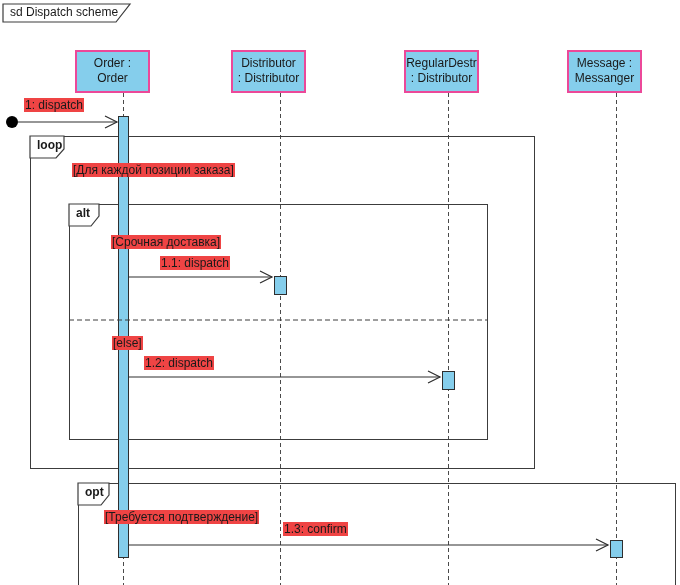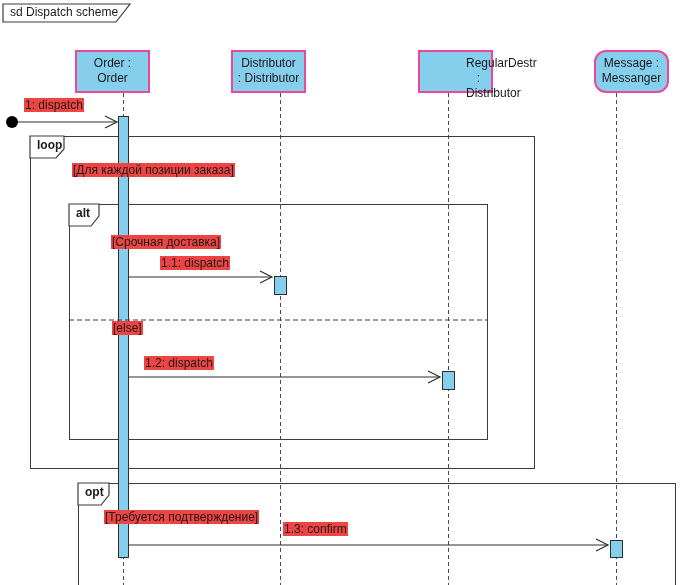--- a/index.html
+++ b/index.html
@@ -94,36 +94,36 @@
   </div>
 
   <div class="head" style="left:75px;">
     <div>Order : Order</div>
     <div></div>
   </div>
   <div class="head" style="left:231px;">
     <div>Distributor</div>
     <div>: Distributor</div>
   </div>
-  <div class="head" style="left:418px;padding-left:46px;">
+  <div class="head" style="left:404px;">
     <div>RegularDestr</div>
     <div>: Distributor</div>
   </div>
-  <div class="head" style="left:594px;border-radius:12px;">
+  <div class="head" style="left:567px;">
     <div>Message :</div>
     <div>Messanger</div>
   </div>
 
   <div class="lbl op" style="left:36px;top:138px;">loop</div>
   <div class="lbl op" style="left:75px;top:206px;">alt</div>
   <div class="lbl op" style="left:84px;top:485px;">opt</div>
 
   <div class="lbl" style="left:72px;top:163px;">[Для каждой позиции заказа]</div>
   <div class="lbl" style="left:111px;top:235px;">[Срочная доставка]</div>
-  <div class="lbl" style="left:112px;top:321px;">[else]</div>
+  <div class="lbl" style="left:112px;top:336px;">[else]</div>
   <div class="lbl" style="left:104px;top:510px;">[Требуется подтверждение]</div>
 
   <div class="lbl" style="left:24px;top:98px;">1: dispatch</div>
   <div class="lbl" style="left:160px;top:256px;">1.1: dispatch</div>
   <div class="lbl" style="left:144px;top:356px;">1.2: dispatch</div>
   <div class="lbl" style="left:283px;top:522px;">1.3: confirm</div>
 
 </div>
 
 </body></html>

